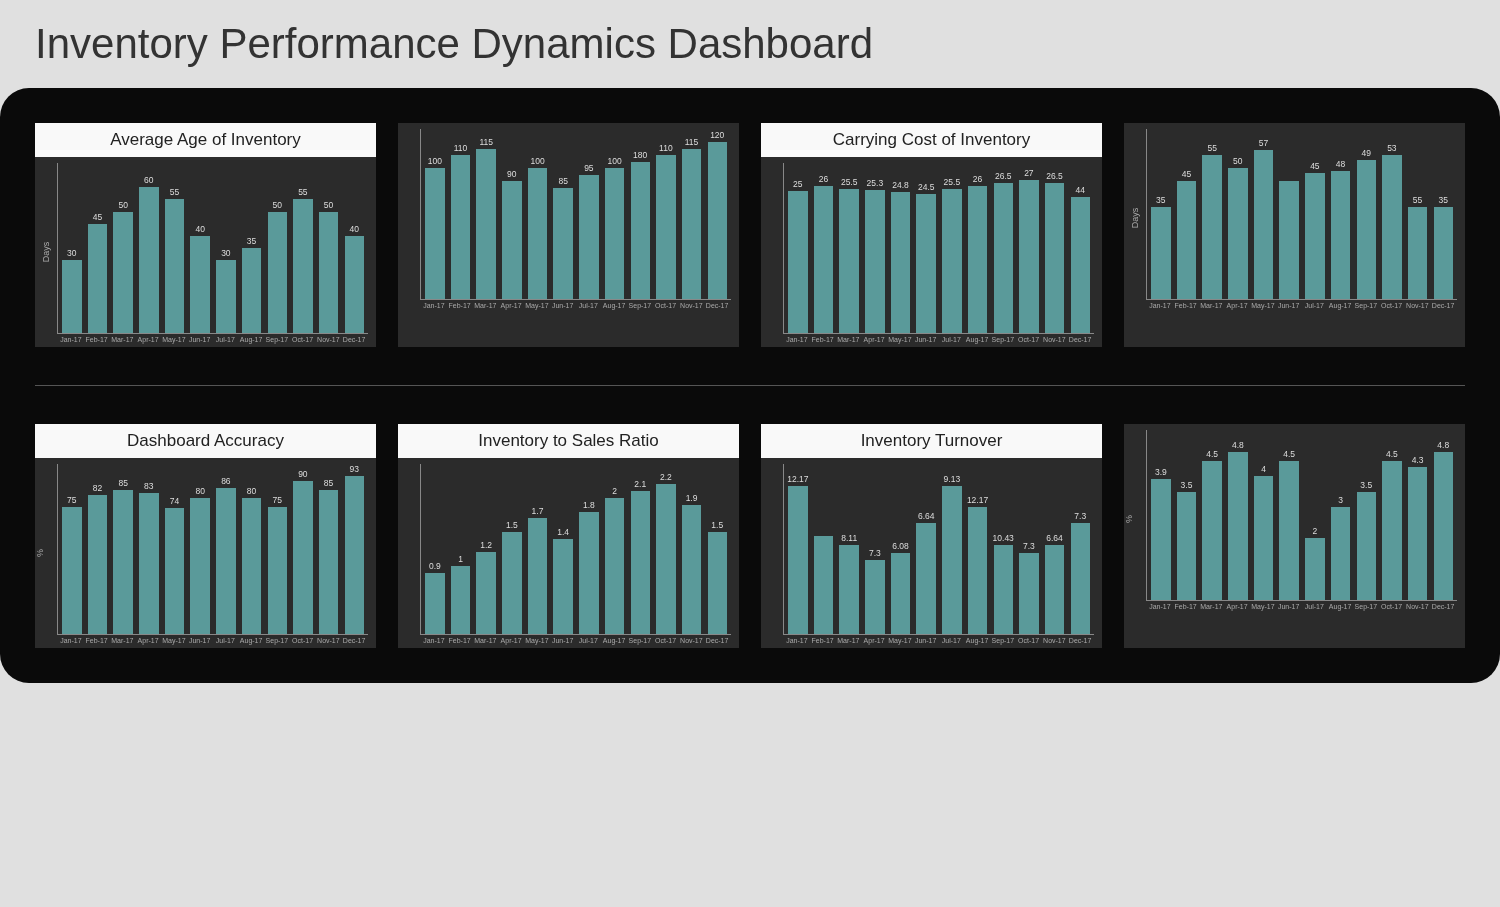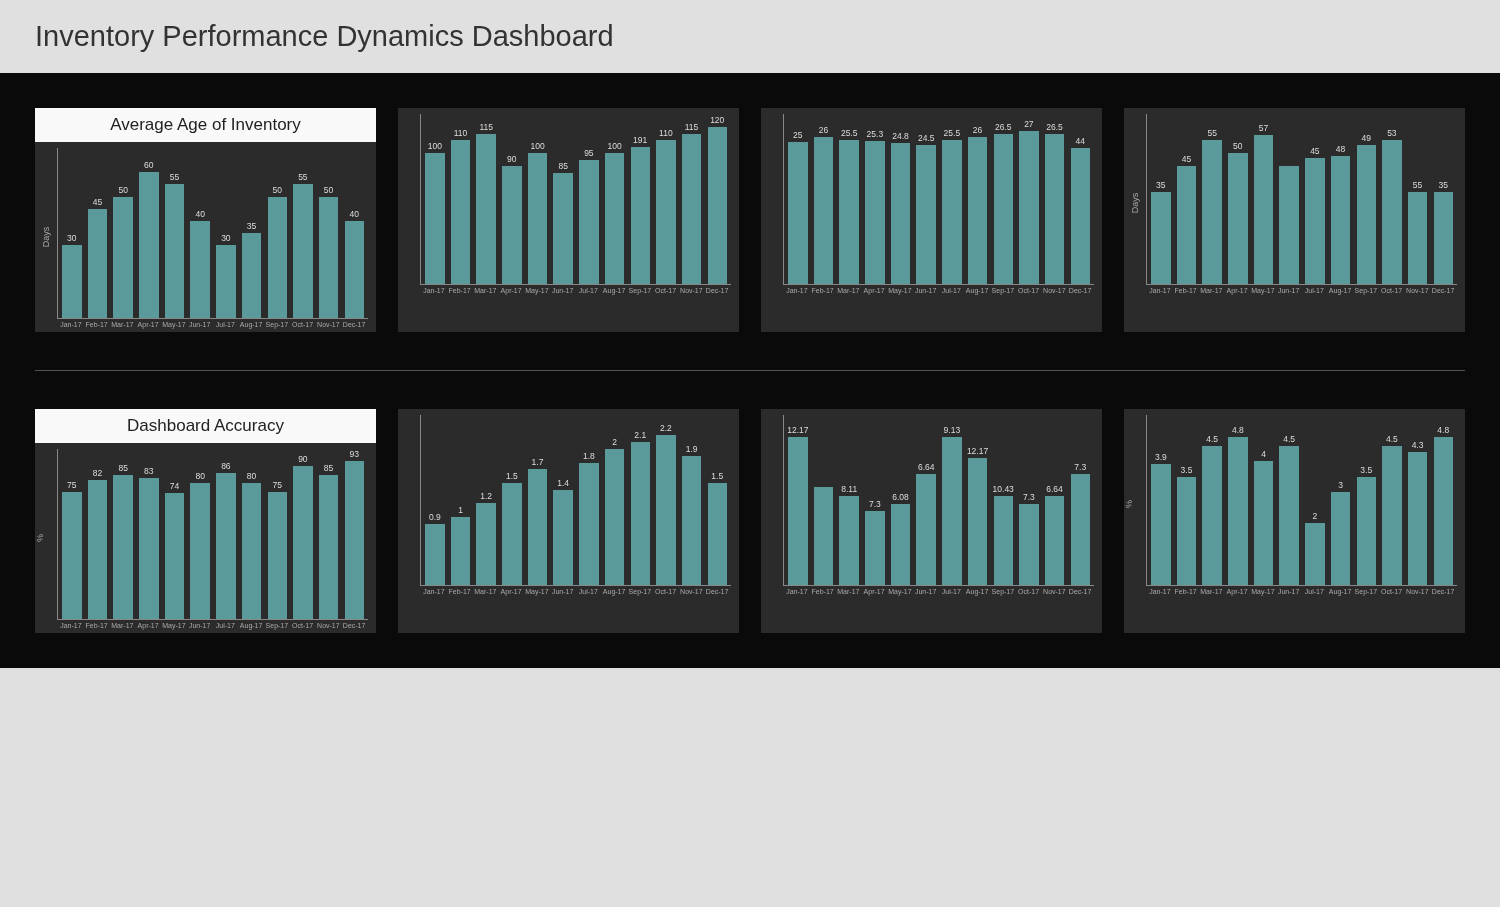--- a/index.html
+++ b/index.html
@@ -1,19 +1,19 @@
 <!DOCTYPE html>
 <html><head>
 <meta charset="utf-8">
 <style>
   * { box-sizing: border-box; margin: 0; padding: 0; }
   body { font-family: "Segoe UI", Tahoma, Arial, sans-serif; background: #e0e0e0; width: 1500px; }
   .header { background: #e0e0e0; padding: 20px 30px 20px 35px; }
-  .header h1 { font-size: 29px; font-weight: 400; color: #333; }
-  .dashboard { background: #0a0a0a; padding: 35px 35px 35px 35px; }
+  .header h1 { font-size: 42px; font-weight: 400; color: #333; }
+  .dashboard { background: #0a0a0a; padding: 35px 35px 35px 35px; border-radius: 29px; }
   .row { display: flex; gap: 22px; }
   .divider { height: 1px; background: #555; margin: 38px 0; }
   .chart-card { flex: 1; background: #2b2b2b; position: relative; }
   .chart-title { background: #f9f9f9; color: #222; font-size: 17px; font-weight: 400; text-align: center; padding: 7px 4px; white-space: nowrap; overflow: hidden; }
   .chart-body { height: 190px; position: relative; padding: 6px 8px 4px 22px; display: flex; flex-direction: column; }
   .plot-area { flex: 1; display: flex; align-items: flex-end; gap: 2px; padding: 0 2px; border-bottom: 1px solid #888; border-left: 1px solid #888; }
   .bar-wrap { flex: 1; display: flex; flex-direction: column; align-items: center; height: 100%; justify-content: flex-end; }
   .bar { width: 82%; background: #5a9a9a; position: relative; }
   .bar-label { font-size: 8.5px; color: #ddd; text-align: center; margin-bottom: 2px; white-space: nowrap; }
   .x-ticks { display: flex; gap: 2px; padding: 2px 2px 0 2px; }
@@ -129,21 +129,21 @@
             </div>
             <div class="bar-wrap">
               <div class="bar-label">95</div>
               <div class="bar" style="height: 73.0769%;"></div>
             </div>
             <div class="bar-wrap">
               <div class="bar-label">100</div>
               <div class="bar" style="height: 76.9231%;"></div>
             </div>
             <div class="bar-wrap">
-              <div class="bar-label">191</div>
+              <div class="bar-label">180</div>
               <div class="bar" style="height: 80.7692%;"></div>
             </div>
             <div class="bar-wrap">
               <div class="bar-label">110</div>
               <div class="bar" style="height: 84.6154%;"></div>
             </div>
             <div class="bar-wrap">
               <div class="bar-label">115</div>
               <div class="bar" style="height: 88.4615%;"></div>
             </div>
@@ -162,20 +162,21 @@
             <div class="x-tick">Jul-17</div>
             <div class="x-tick">Aug-17</div>
             <div class="x-tick">Sep-17</div>
             <div class="x-tick">Oct-17</div>
             <div class="x-tick">Nov-17</div>
             <div class="x-tick">Dec-17</div>
           </div>
         </div>
       </div>
       <div class="chart-card">
+        <div class="chart-title">Carrying Cost of Inventory</div>
         <div class="chart-body">
           <div class="y-label">Thousands of USD</div>
           <div class="plot-area">
             <div class="bar-wrap">
               <div class="bar-label">25</div>
               <div class="bar" style="height: 83.3333%;"></div>
             </div>
             <div class="bar-wrap">
               <div class="bar-label">26</div>
               <div class="bar" style="height: 86.6667%;"></div>
@@ -373,20 +374,21 @@
             <div class="x-tick">Jul-17</div>
             <div class="x-tick">Aug-17</div>
             <div class="x-tick">Sep-17</div>
             <div class="x-tick">Oct-17</div>
             <div class="x-tick">Nov-17</div>
             <div class="x-tick">Dec-17</div>
           </div>
         </div>
       </div>
       <div class="chart-card">
+        <div class="chart-title">Inventory to Sales Ratio</div>
         <div class="chart-body">
           <div class="plot-area">
             <div class="bar-wrap">
               <div class="bar-label">0.9</div>
               <div class="bar" style="height: 36%;"></div>
             </div>
             <div class="bar-wrap">
               <div class="bar-label">1</div>
               <div class="bar" style="height: 40%;"></div>
             </div>
@@ -441,20 +443,21 @@
             <div class="x-tick">Jul-17</div>
             <div class="x-tick">Aug-17</div>
             <div class="x-tick">Sep-17</div>
             <div class="x-tick">Oct-17</div>
             <div class="x-tick">Nov-17</div>
             <div class="x-tick">Dec-17</div>
           </div>
         </div>
       </div>
       <div class="chart-card">
+        <div class="chart-title">Inventory Turnover</div>
         <div class="chart-body">
           <div class="plot-area">
             <div class="bar-wrap">
               <div class="bar-label">12.17</div>
               <div class="bar" style="height: 86.9286%;"></div>
             </div>
             <div class="bar-wrap">
               <div class="bar-label"></div>
               <div class="bar" style="height: 57.9286%;"></div>
             </div>

